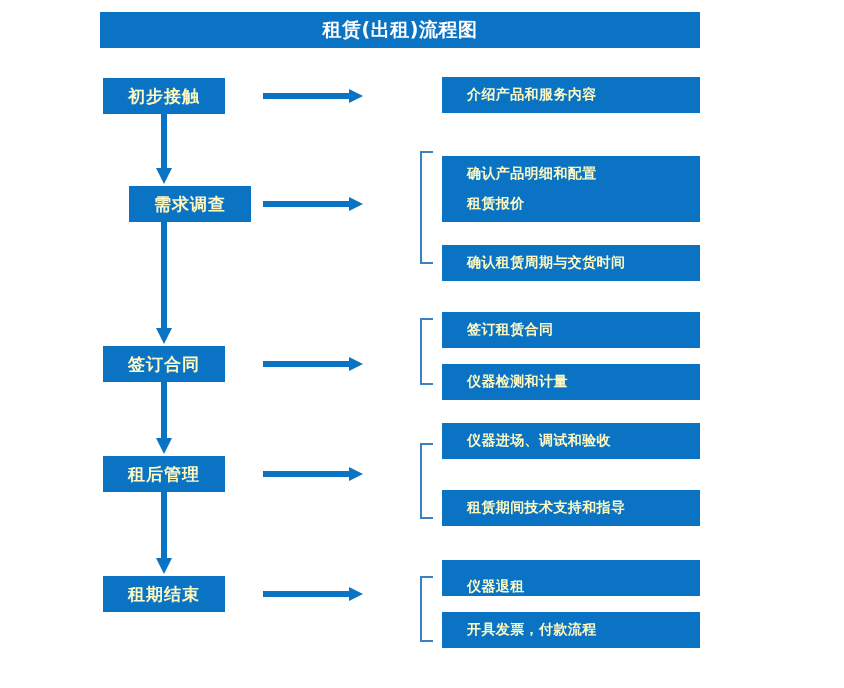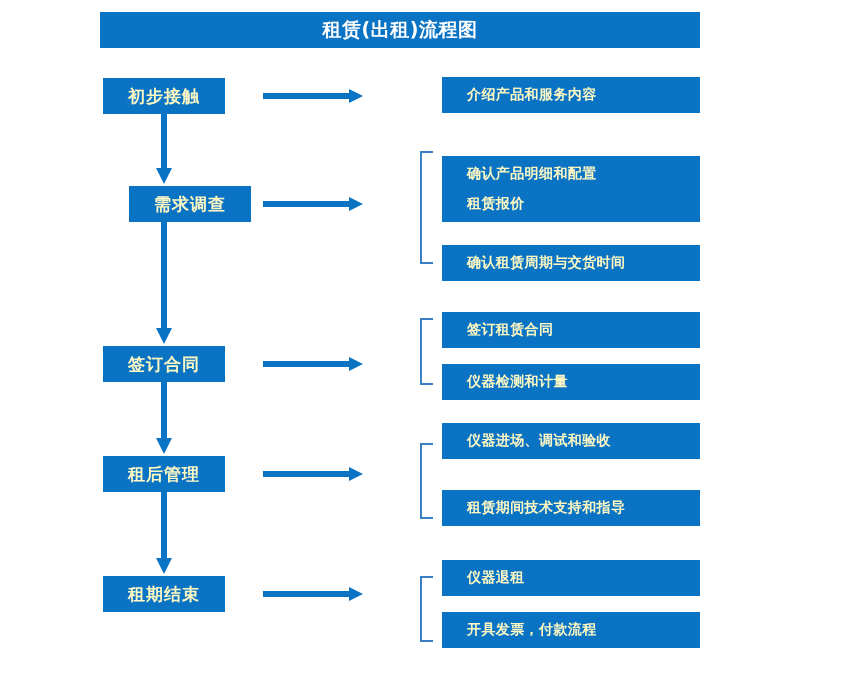--- a/index.html
+++ b/index.html
@@ -233,21 +233,21 @@
   </div>
 
   <div class="node detail" style="left:442px; top:423px;">
     <span>仪器进场、调试和验收</span>
   </div>
 
   <div class="node detail" style="left:442px; top:490px;text-align:center;">
     <span>租赁期间技术支持和指导</span>
   </div>
 
-  <div class="node detail" style="left:442px; top:560px;">
+  <div class="node detail" style="left:442px; top:560px;align-items:flex-end;">
     <span>仪器退租</span>
   </div>
 
   <div class="node detail" style="left:442px; top:612px;">
     <span>开具发票，付款流程</span>
   </div>
 
 </div>
 
 </body></html>

